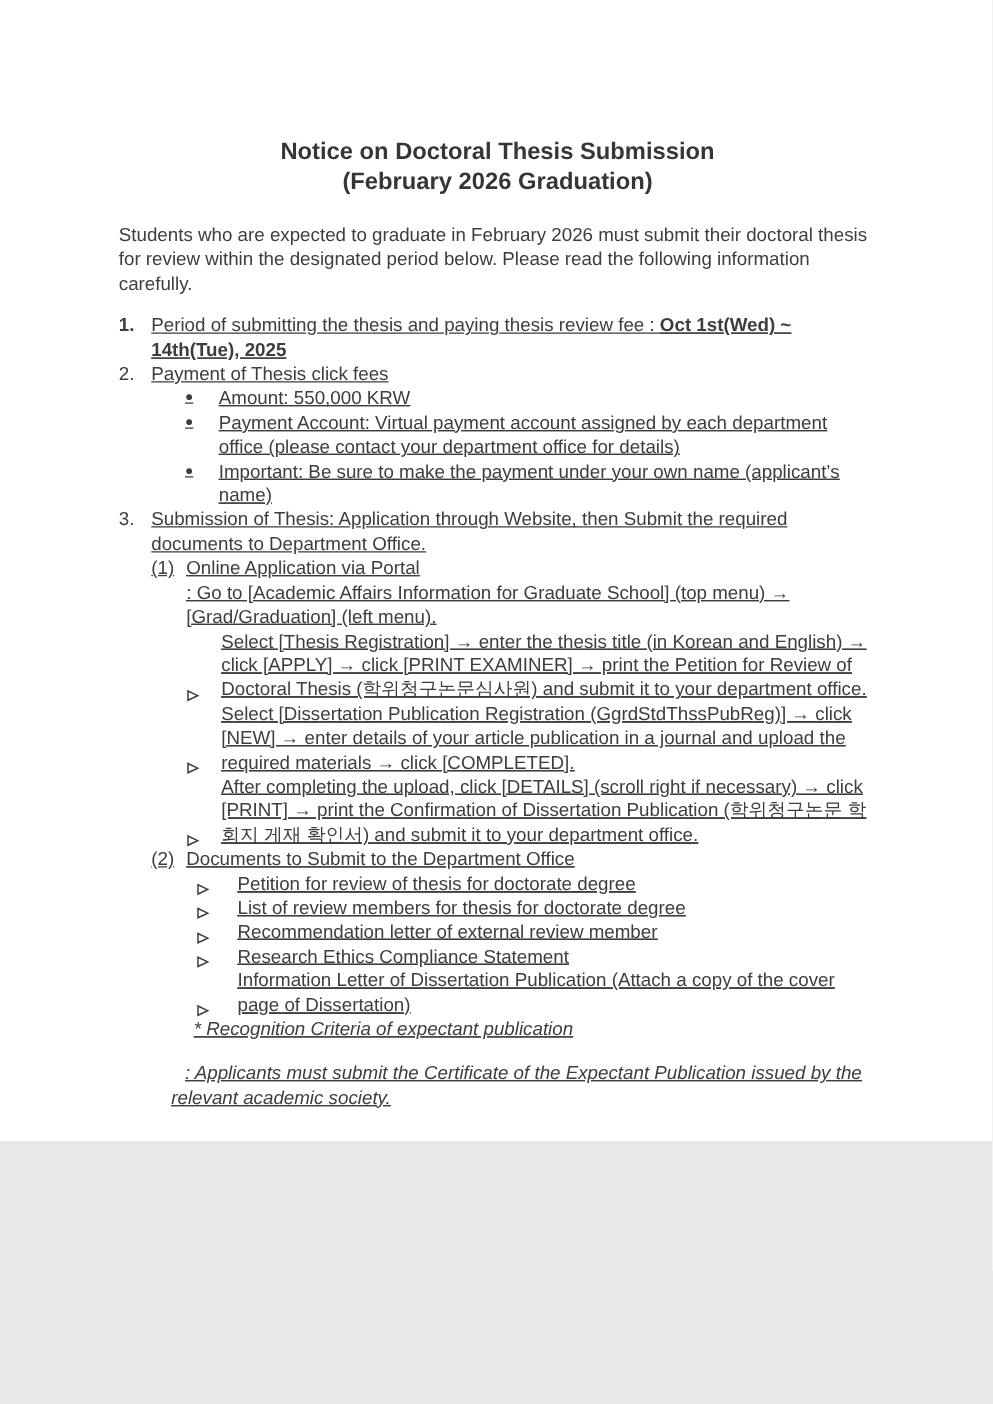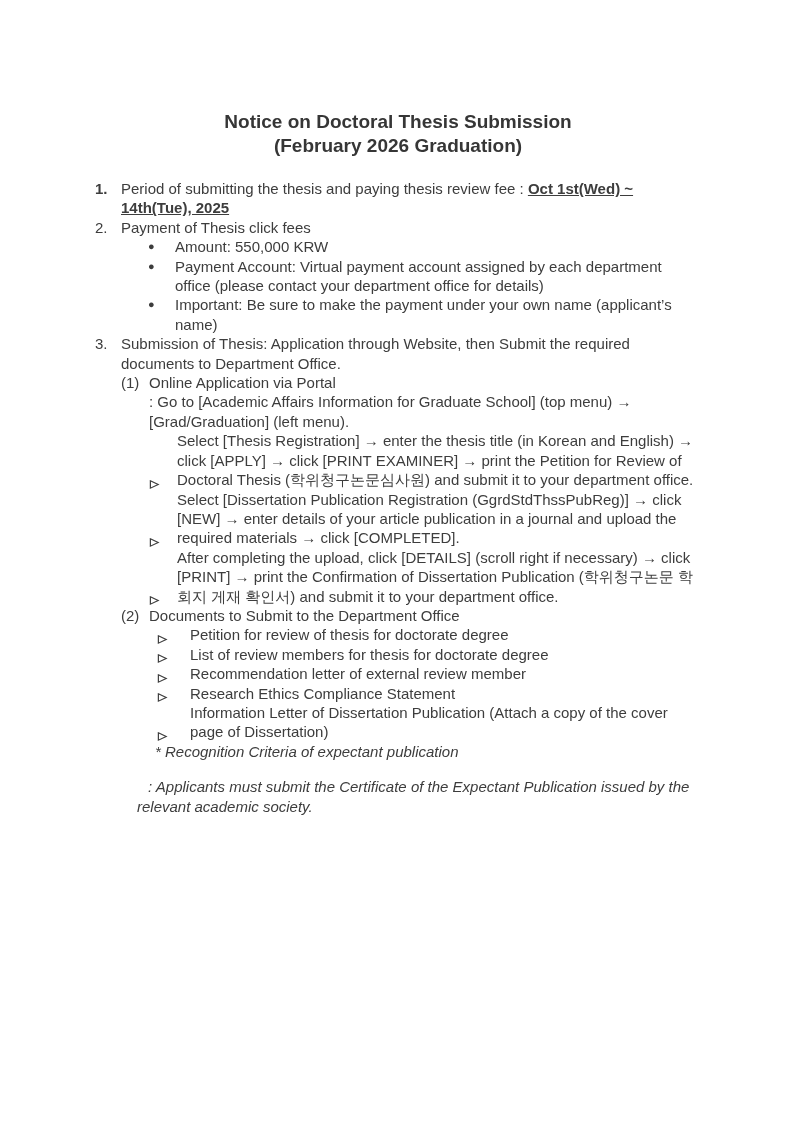--- a/index.html
+++ b/index.html
@@ -1,18 +1,18 @@
 <!DOCTYPE html>
 <html><head>
 <meta charset="utf-8">
 <style>
   html,body { margin:0; padding:0; background:#e8e8e8; }
   .page {
     position:relative;
-    width:794px; height:1123px;
+    width:794px; height:913px;
     margin:0 auto;
     background:#ffffff;
     font-family:"Liberation Sans","DejaVu Sans",sans-serif;
     font-size:15px;
     line-height:19.4px;
     color:#3d3d3d;
     overflow:hidden;
   }
   .content {
     position:absolute;
@@ -25,21 +25,21 @@
     font-size:19px;
     line-height:24px;
     font-weight:700;
     color:#363636;
   }
   .intro { margin:0 0 14px 0; }
 
   .row { display:flex; align-items:flex-start; }
   .num { flex:0 0 26px; }
   .num.bold { font-weight:700; }
-  .rowbody { flex:1 1 auto; min-width:0; }
+  .rowbody { flex:1 1 auto; min-width:0;text-decoration:underline; }
 
   .hl { font-weight:700; text-decoration:underline; }
 
   .bullet-row { display:flex; align-items:flex-start; }
   .b-ind { flex:0 0 27px; }
   .b-dot { flex:0 0 27px; font-size:11px; line-height:19.4px; }
 
   .sub-label { flex:0 0 28px; }
 
   .arrow-row { display:flex; align-items:flex-end; }
@@ -55,20 +55,21 @@
 <body>
 
 <div class="page">
   <div class="content">
 
     <h1 class="doc-title">
       <span>Notice on Doctoral Thesis Submission</span><br>
       <span>(February 2026 Graduation)</span>
     </h1>
 
+    <p class="intro">Students who are expected to graduate in February 2026 must submit their doctoral thesis for review within the designated period below. Please read the following information carefully.</p>
 
     <div class="row">
       <span class="num bold">1.</span>
       <span class="rowbody"><span>Period of submitting the thesis and paying thesis review fee : </span><span class="hl">Oct 1st(Wed) ~ 14th(Tue), 2025</span></span>
     </div>
 
     <div class="row">
       <span class="num">2.</span>
       <div class="rowbody">
         <div>Payment of Thesis click fees</div>

